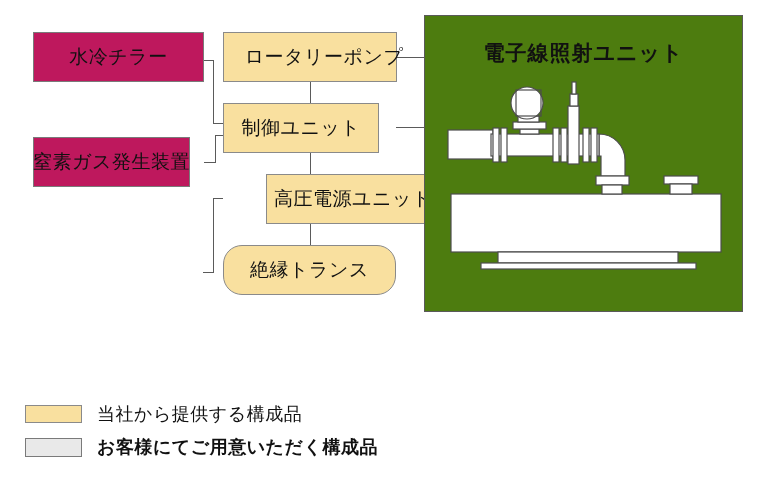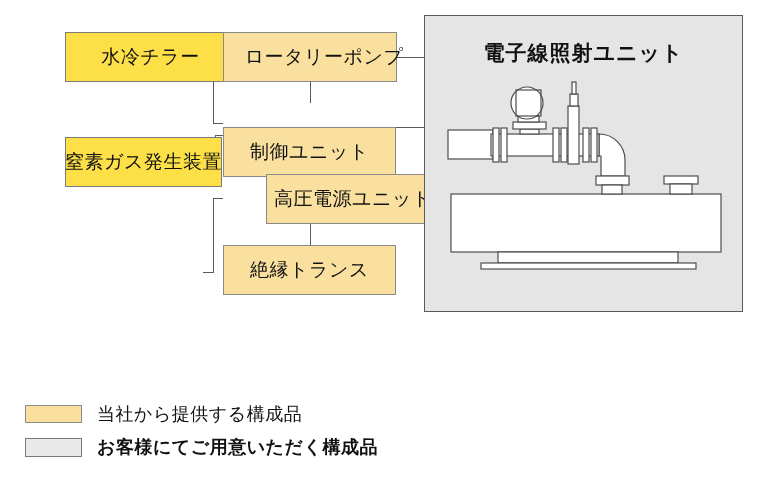--- a/index.html
+++ b/index.html
@@ -6,32 +6,32 @@
   .canvas{
     position:relative;width:768px;height:478px;background:#ffffff;overflow:hidden;
     font-family:"Liberation Sans","DejaVu Sans",sans-serif;color:#111;
   }
   .connectors{position:absolute;left:0;top:0;width:768px;height:478px;}
   .box{
     position:absolute;height:50px;box-sizing:border-box;
     display:flex;align-items:center;justify-content:center;
     font-size:19px;letter-spacing:0.5px;white-space:nowrap;
   }
-  .box.customer{background:#fde047;border:1px solid #7a7a7a;margin-left:32px;}
+  .box.customer{background:#be185d;border:1px solid #7a7a7a;}
   .box.provided{background:#f9e09f;border:1px solid #8a8a8a;}
   .n-chiller   {left:33px; top:32px;  width:171px;}
   .n-nitrogen  {left:33px; top:137px; width:157px;}
   .n-controls  {left:33px; top:247px; width:171px;}
   .n-pump      {left:223px;top:32px;  width:174px;padding-left:28px;}
-  .n-ctrlunit  {left:223px;top:103px; width:173px;margin-top:24px;}
+  .n-ctrlunit  {left:223px;top:103px; width:156px;}
   .n-hvunit    {left:223px;top:174px; width:174px;margin-left:43px;}
-  .n-transform {left:223px;top:245px; width:173px;}
+  .n-transform {left:223px;top:245px; width:173px;border-radius:19px;}
   .main-unit{
     position:absolute;left:424px;top:15px;width:319px;height:297px;box-sizing:border-box;
-    background:#e5e5e5;border:1px solid #5a5a5a;
+    background:#4d7c0f;border:1px solid #5a5a5a;
   }
   .main-title{
     position:absolute;left:0;top:23px;width:100%;text-align:center;
     font-size:21px;font-weight:bold;letter-spacing:1px;
   }
   .equip{position:absolute;left:0;top:0;width:319px;height:297px;}
   .legend{position:absolute;left:0;top:0;}
   .legend-swatch{position:absolute;box-sizing:border-box;}
   .legend-swatch.provided{left:25px;top:405px;width:57px;height:18px;background:#f9e09f;border:1px solid #8a8a8a;}
   .legend-swatch.customer{left:25px;top:438px;width:57px;height:19px;background:#e9e9e9;border:1px solid #7a7a7a;}

